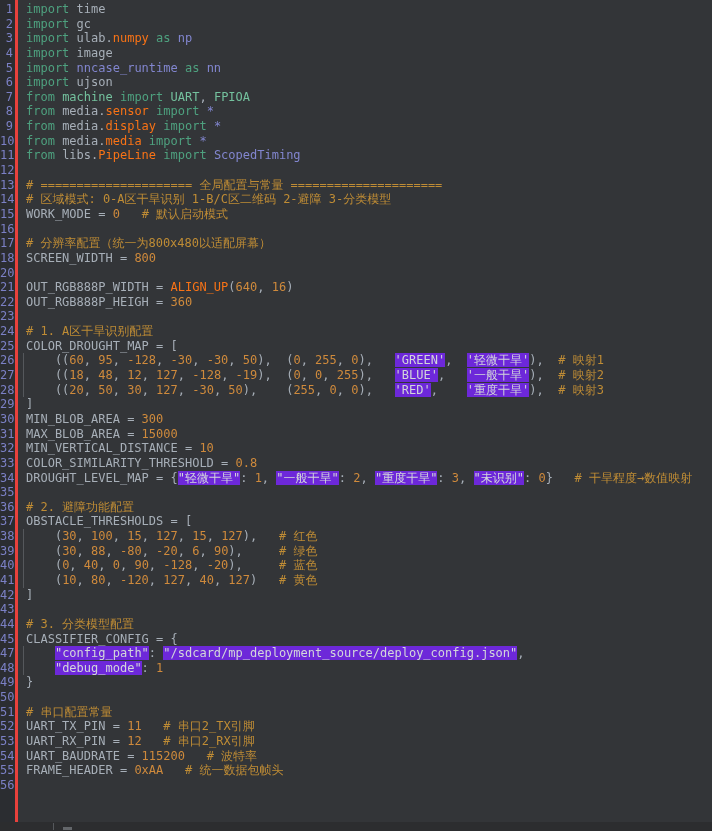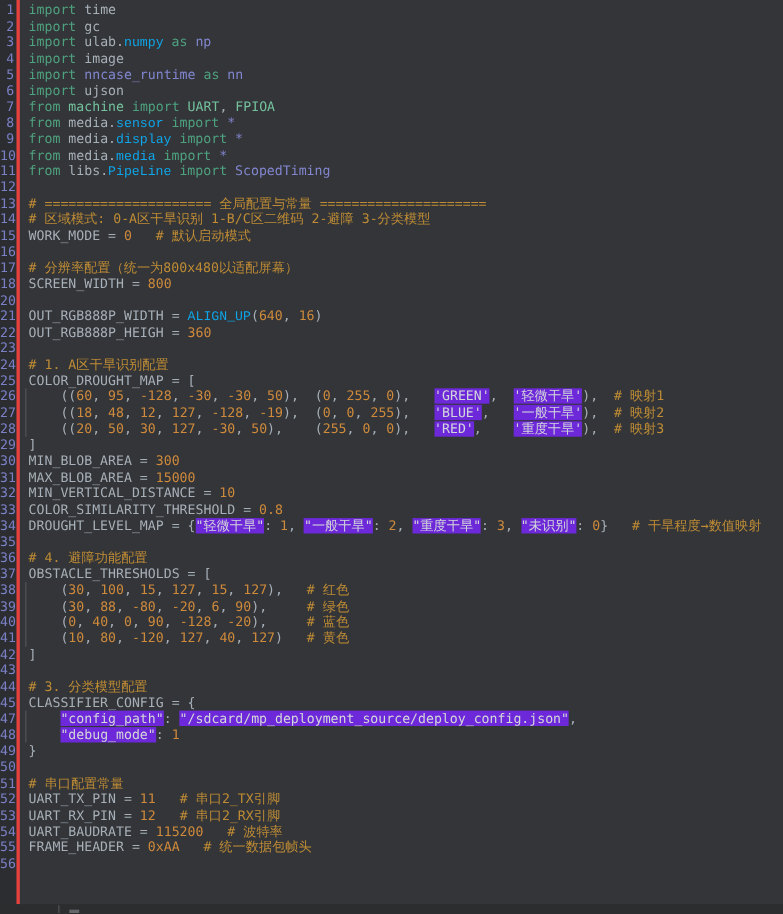--- a/index.html
+++ b/index.html
@@ -11,21 +11,21 @@
   }
   #gutter-bg{position:absolute;left:0;top:0;width:15px;height:823px;background:#2b2d31;}
   #change-bar{position:absolute;left:15px;top:0;width:3px;height:822px;background:#e8413c;}
   #code-lines{position:absolute;left:0;top:2px;width:712px;}
   .row{position:relative;height:14.65px;white-space:pre;}
   .ln{position:absolute;left:0;top:0;width:13px;text-align:right;color:#7b80c5;}
   .code{position:absolute;left:26px;top:0;}
   .guide{position:absolute;left:23px;top:0;height:14.65px;border-left:1px solid #55585c;}
   .tk-k{color:#4ea17f;}
   .tk-p{color:#a7afb8;}
-  .tk-m{color:#0ea5e9;font-family:Liberation Mono, monospace;}
+  .tk-m{color:#f97316;}
   .tk-c{color:#8286cf;margin-top:24px;}
   .tk-g{color:#74c29e;}
   .tk-n{color:#cf8a3c;}
   .tk-o{color:#bf8c35;}
   .tk-s{color:#d3d6da;background:#6d28d9;}
   #bottom-strip{position:absolute;left:0;top:822px;width:712px;height:9px;background:#2c2d2f;}
   #bottom-strip .tick{position:absolute;left:53px;top:1px;width:1px;height:7px;background:#55585c;}
   #bottom-strip .dash{position:absolute;left:63px;top:5px;width:9px;height:3px;background:#63666a;}
 </style>
 </head>
@@ -62,21 +62,21 @@
       <div class="row"><i class="guide"></i><span class="ln">26</span><span class="code"><span class="tk-p">    ((</span><span class="tk-n">60</span><span class="tk-p">, </span><span class="tk-n">95</span><span class="tk-p">, </span><span class="tk-n">-128</span><span class="tk-p">, </span><span class="tk-n">-30</span><span class="tk-p">, </span><span class="tk-n">-30</span><span class="tk-p">, </span><span class="tk-n">50</span><span class="tk-p">),  (</span><span class="tk-n">0</span><span class="tk-p">, </span><span class="tk-n">255</span><span class="tk-p">, </span><span class="tk-n">0</span><span class="tk-p">),   </span><span class="tk-s">'GREEN'</span><span class="tk-p">,  </span><span class="tk-s">'轻微干旱'</span><span class="tk-p">),  </span><span class="tk-o"># 映射1</span></span></div>
       <div class="row"><i class="guide"></i><span class="ln">27</span><span class="code"><span class="tk-p">    ((</span><span class="tk-n">18</span><span class="tk-p">, </span><span class="tk-n">48</span><span class="tk-p">, </span><span class="tk-n">12</span><span class="tk-p">, </span><span class="tk-n">127</span><span class="tk-p">, </span><span class="tk-n">-128</span><span class="tk-p">, </span><span class="tk-n">-19</span><span class="tk-p">),  (</span><span class="tk-n">0</span><span class="tk-p">, </span><span class="tk-n">0</span><span class="tk-p">, </span><span class="tk-n">255</span><span class="tk-p">),   </span><span class="tk-s">'BLUE'</span><span class="tk-p">,   </span><span class="tk-s">'一般干旱'</span><span class="tk-p">),  </span><span class="tk-o"># 映射2</span></span></div>
       <div class="row"><i class="guide"></i><span class="ln">28</span><span class="code"><span class="tk-p">    ((</span><span class="tk-n">20</span><span class="tk-p">, </span><span class="tk-n">50</span><span class="tk-p">, </span><span class="tk-n">30</span><span class="tk-p">, </span><span class="tk-n">127</span><span class="tk-p">, </span><span class="tk-n">-30</span><span class="tk-p">, </span><span class="tk-n">50</span><span class="tk-p">),    (</span><span class="tk-n">255</span><span class="tk-p">, </span><span class="tk-n">0</span><span class="tk-p">, </span><span class="tk-n">0</span><span class="tk-p">),   </span><span class="tk-s">'RED'</span><span class="tk-p">,    </span><span class="tk-s">'重度干旱'</span><span class="tk-p">),  </span><span class="tk-o"># 映射3</span></span></div>
       <div class="row"><span class="ln">29</span><span class="code"><span class="tk-p">]</span></span></div>
       <div class="row"><span class="ln">30</span><span class="code"><span class="tk-p">MIN_BLOB_AREA = </span><span class="tk-n">300</span></span></div>
       <div class="row"><span class="ln">31</span><span class="code"><span class="tk-p">MAX_BLOB_AREA = </span><span class="tk-n">15000</span></span></div>
       <div class="row"><span class="ln">32</span><span class="code"><span class="tk-p">MIN_VERTICAL_DISTANCE = </span><span class="tk-n">10</span></span></div>
       <div class="row"><span class="ln">33</span><span class="code"><span class="tk-p">COLOR_SIMILARITY_THRESHOLD = </span><span class="tk-n">0.8</span></span></div>
       <div class="row"><span class="ln">34</span><span class="code"><span class="tk-p">DROUGHT_LEVEL_MAP = {</span><span class="tk-s">"轻微干旱"</span><span class="tk-p">: </span><span class="tk-n">1</span><span class="tk-p">, </span><span class="tk-s">"一般干旱"</span><span class="tk-p">: </span><span class="tk-n">2</span><span class="tk-p">, </span><span class="tk-s">"重度干旱"</span><span class="tk-p">: </span><span class="tk-n">3</span><span class="tk-p">, </span><span class="tk-s">"未识别"</span><span class="tk-p">: </span><span class="tk-n">0</span><span class="tk-p">}   </span><span class="tk-o"># 干旱程度→数值映射</span></span></div>
       <div class="row"><span class="ln">35</span><span class="code"></span></div>
-      <div class="row"><span class="ln">36</span><span class="code"><span class="tk-o"># 4. 避障功能配置</span></span></div>
+      <div class="row"><span class="ln">36</span><span class="code"><span class="tk-o"># 2. 避障功能配置</span></span></div>
       <div class="row"><span class="ln">37</span><span class="code"><span class="tk-p">OBSTACLE_THRESHOLDS = [</span></span></div>
       <div class="row"><i class="guide"></i><span class="ln">38</span><span class="code"><span class="tk-p">    (</span><span class="tk-n">30</span><span class="tk-p">, </span><span class="tk-n">100</span><span class="tk-p">, </span><span class="tk-n">15</span><span class="tk-p">, </span><span class="tk-n">127</span><span class="tk-p">, </span><span class="tk-n">15</span><span class="tk-p">, </span><span class="tk-n">127</span><span class="tk-p">),   </span><span class="tk-o"># 红色</span></span></div>
       <div class="row"><i class="guide"></i><span class="ln">39</span><span class="code"><span class="tk-p">    (</span><span class="tk-n">30</span><span class="tk-p">, </span><span class="tk-n">88</span><span class="tk-p">, </span><span class="tk-n">-80</span><span class="tk-p">, </span><span class="tk-n">-20</span><span class="tk-p">, </span><span class="tk-n">6</span><span class="tk-p">, </span><span class="tk-n">90</span><span class="tk-p">),     </span><span class="tk-o"># 绿色</span></span></div>
       <div class="row"><i class="guide"></i><span class="ln">40</span><span class="code"><span class="tk-p">    (</span><span class="tk-n">0</span><span class="tk-p">, </span><span class="tk-n">40</span><span class="tk-p">, </span><span class="tk-n">0</span><span class="tk-p">, </span><span class="tk-n">90</span><span class="tk-p">, </span><span class="tk-n">-128</span><span class="tk-p">, </span><span class="tk-n">-20</span><span class="tk-p">),     </span><span class="tk-o"># 蓝色</span></span></div>
       <div class="row"><i class="guide"></i><span class="ln">41</span><span class="code"><span class="tk-p">    (</span><span class="tk-n">10</span><span class="tk-p">, </span><span class="tk-n">80</span><span class="tk-p">, </span><span class="tk-n">-120</span><span class="tk-p">, </span><span class="tk-n">127</span><span class="tk-p">, </span><span class="tk-n">40</span><span class="tk-p">, </span><span class="tk-n">127</span><span class="tk-p">)   </span><span class="tk-o"># 黄色</span></span></div>
       <div class="row"><span class="ln">42</span><span class="code"><span class="tk-p">]</span></span></div>
       <div class="row"><span class="ln">43</span><span class="code"></span></div>
       <div class="row"><span class="ln">44</span><span class="code"><span class="tk-o"># 3. 分类模型配置</span></span></div>
       <div class="row"><span class="ln">45</span><span class="code"><span class="tk-p">CLASSIFIER_CONFIG = {</span></span></div>
       <div class="row"><i class="guide"></i><span class="ln">47</span><span class="code"><span class="tk-p">    </span><span class="tk-s">"config_path"</span><span class="tk-p">: </span><span class="tk-s">"/sdcard/mp_deployment_source/deploy_config.json"</span><span class="tk-p">,</span></span></div>

